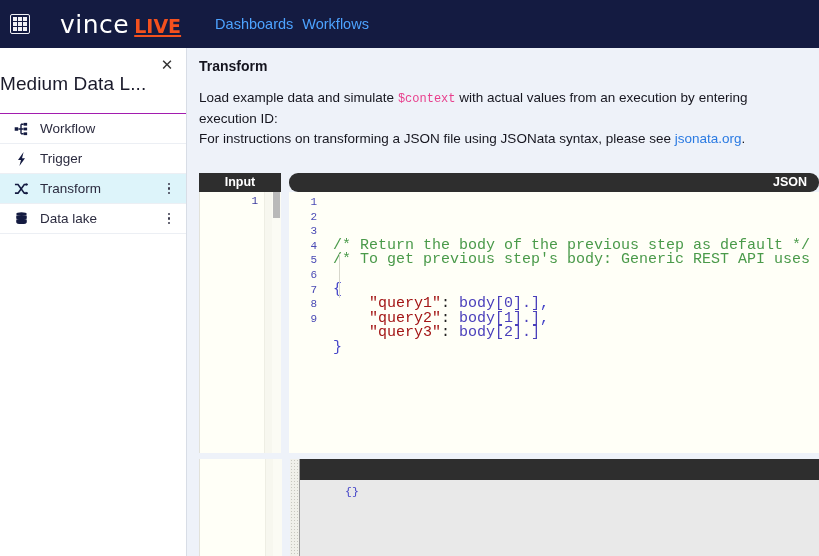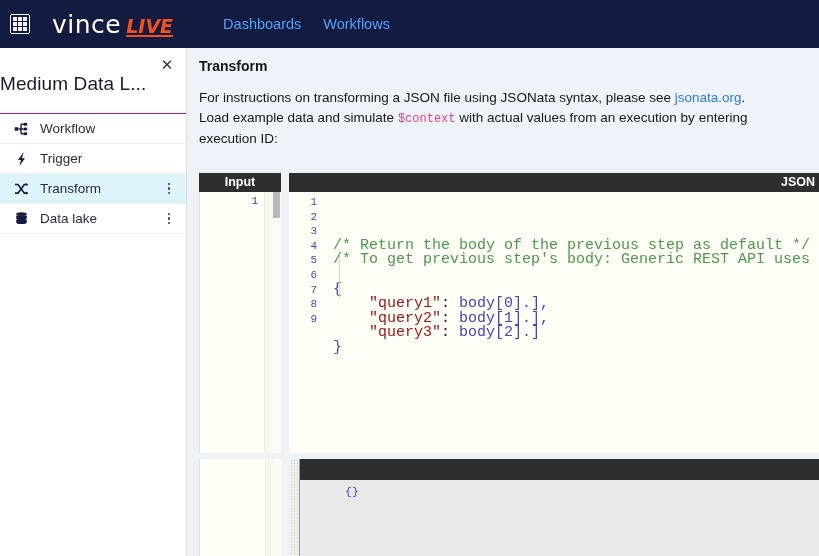--- a/index.html
+++ b/index.html
@@ -46,36 +46,35 @@
     align-items: baseline;
     margin-right: 34px;
     user-select: none;
   }
   .brand-vince {
     color: #ffffff;
     font-size: 25px;
     letter-spacing: 0.5px;
     font-weight: 400;
     font-family: "DejaVu Sans", sans-serif;
+    margin-left: 8px;
   }
   .brand-live {
     color: #F4511E;
     font-size: 19px;
     font-weight: bold;
-    font-style: italic;
     margin-left: 5px;
     text-decoration: underline;
     text-decoration-thickness: 2px;
     text-underline-offset: 2px;
     font-family: "DejaVu Sans", sans-serif;
   }
   .navlinks {
     display: flex;
-    gap: 22px;
-    margin-left: 16px;
+    gap: 9px;
   }
   .navlink {
     color: #4da3ff;
     font-size: 14.5px;
     text-decoration: none;
     cursor: pointer;
     white-space: nowrap;
   }
 
   
@@ -254,21 +253,22 @@
 
   
   .code-editor {
     flex: 1;
     display: flex;
     flex-direction: column;
     overflow: hidden;
   }
   .code-editor .panel-head {
     text-align: right;
-    padding-right: 4px;
+    padding-right: 12px;
+    border-radius: 9px;
   }
   .code-body {
     flex: 1;
     background: #fffff7;
     display: flex;
     overflow: hidden;
   }
   .code-gutter {
     width: 34px;
     min-width: 34px;
@@ -446,25 +446,25 @@
         </span>
     </div>
 
     <div class="sidebar-filler"></div>
   </div>
 
   <div class="main">
     <div class="main-title">Transform</div>
 
     <div class="intro-line">
+      <span>Load example data and simulate </span><code class="ctx">$context</code><span> with actual values from an execution by entering execution ID:</span>
+    </div>
+
+    <div class="intro-line">
       <span>For instructions on transforming a JSON file using JSONata syntax, please see </span><a href="#">jsonata.org</a><span>.</span>
-    </div>
-
-    <div class="intro-line">
-      <span>Load example data and simulate </span><code class="ctx">$context</code><span> with actual values from an execution by entering execution ID:</span>
     </div>
 
     <div class="editors">
 
       <div class="input-editor">
         <div class="panel-head">Input</div>
         <div class="input-body">
           <div class="input-gutter">1</div>
           <div class="input-fold"></div>
           <div class="vscroll">

